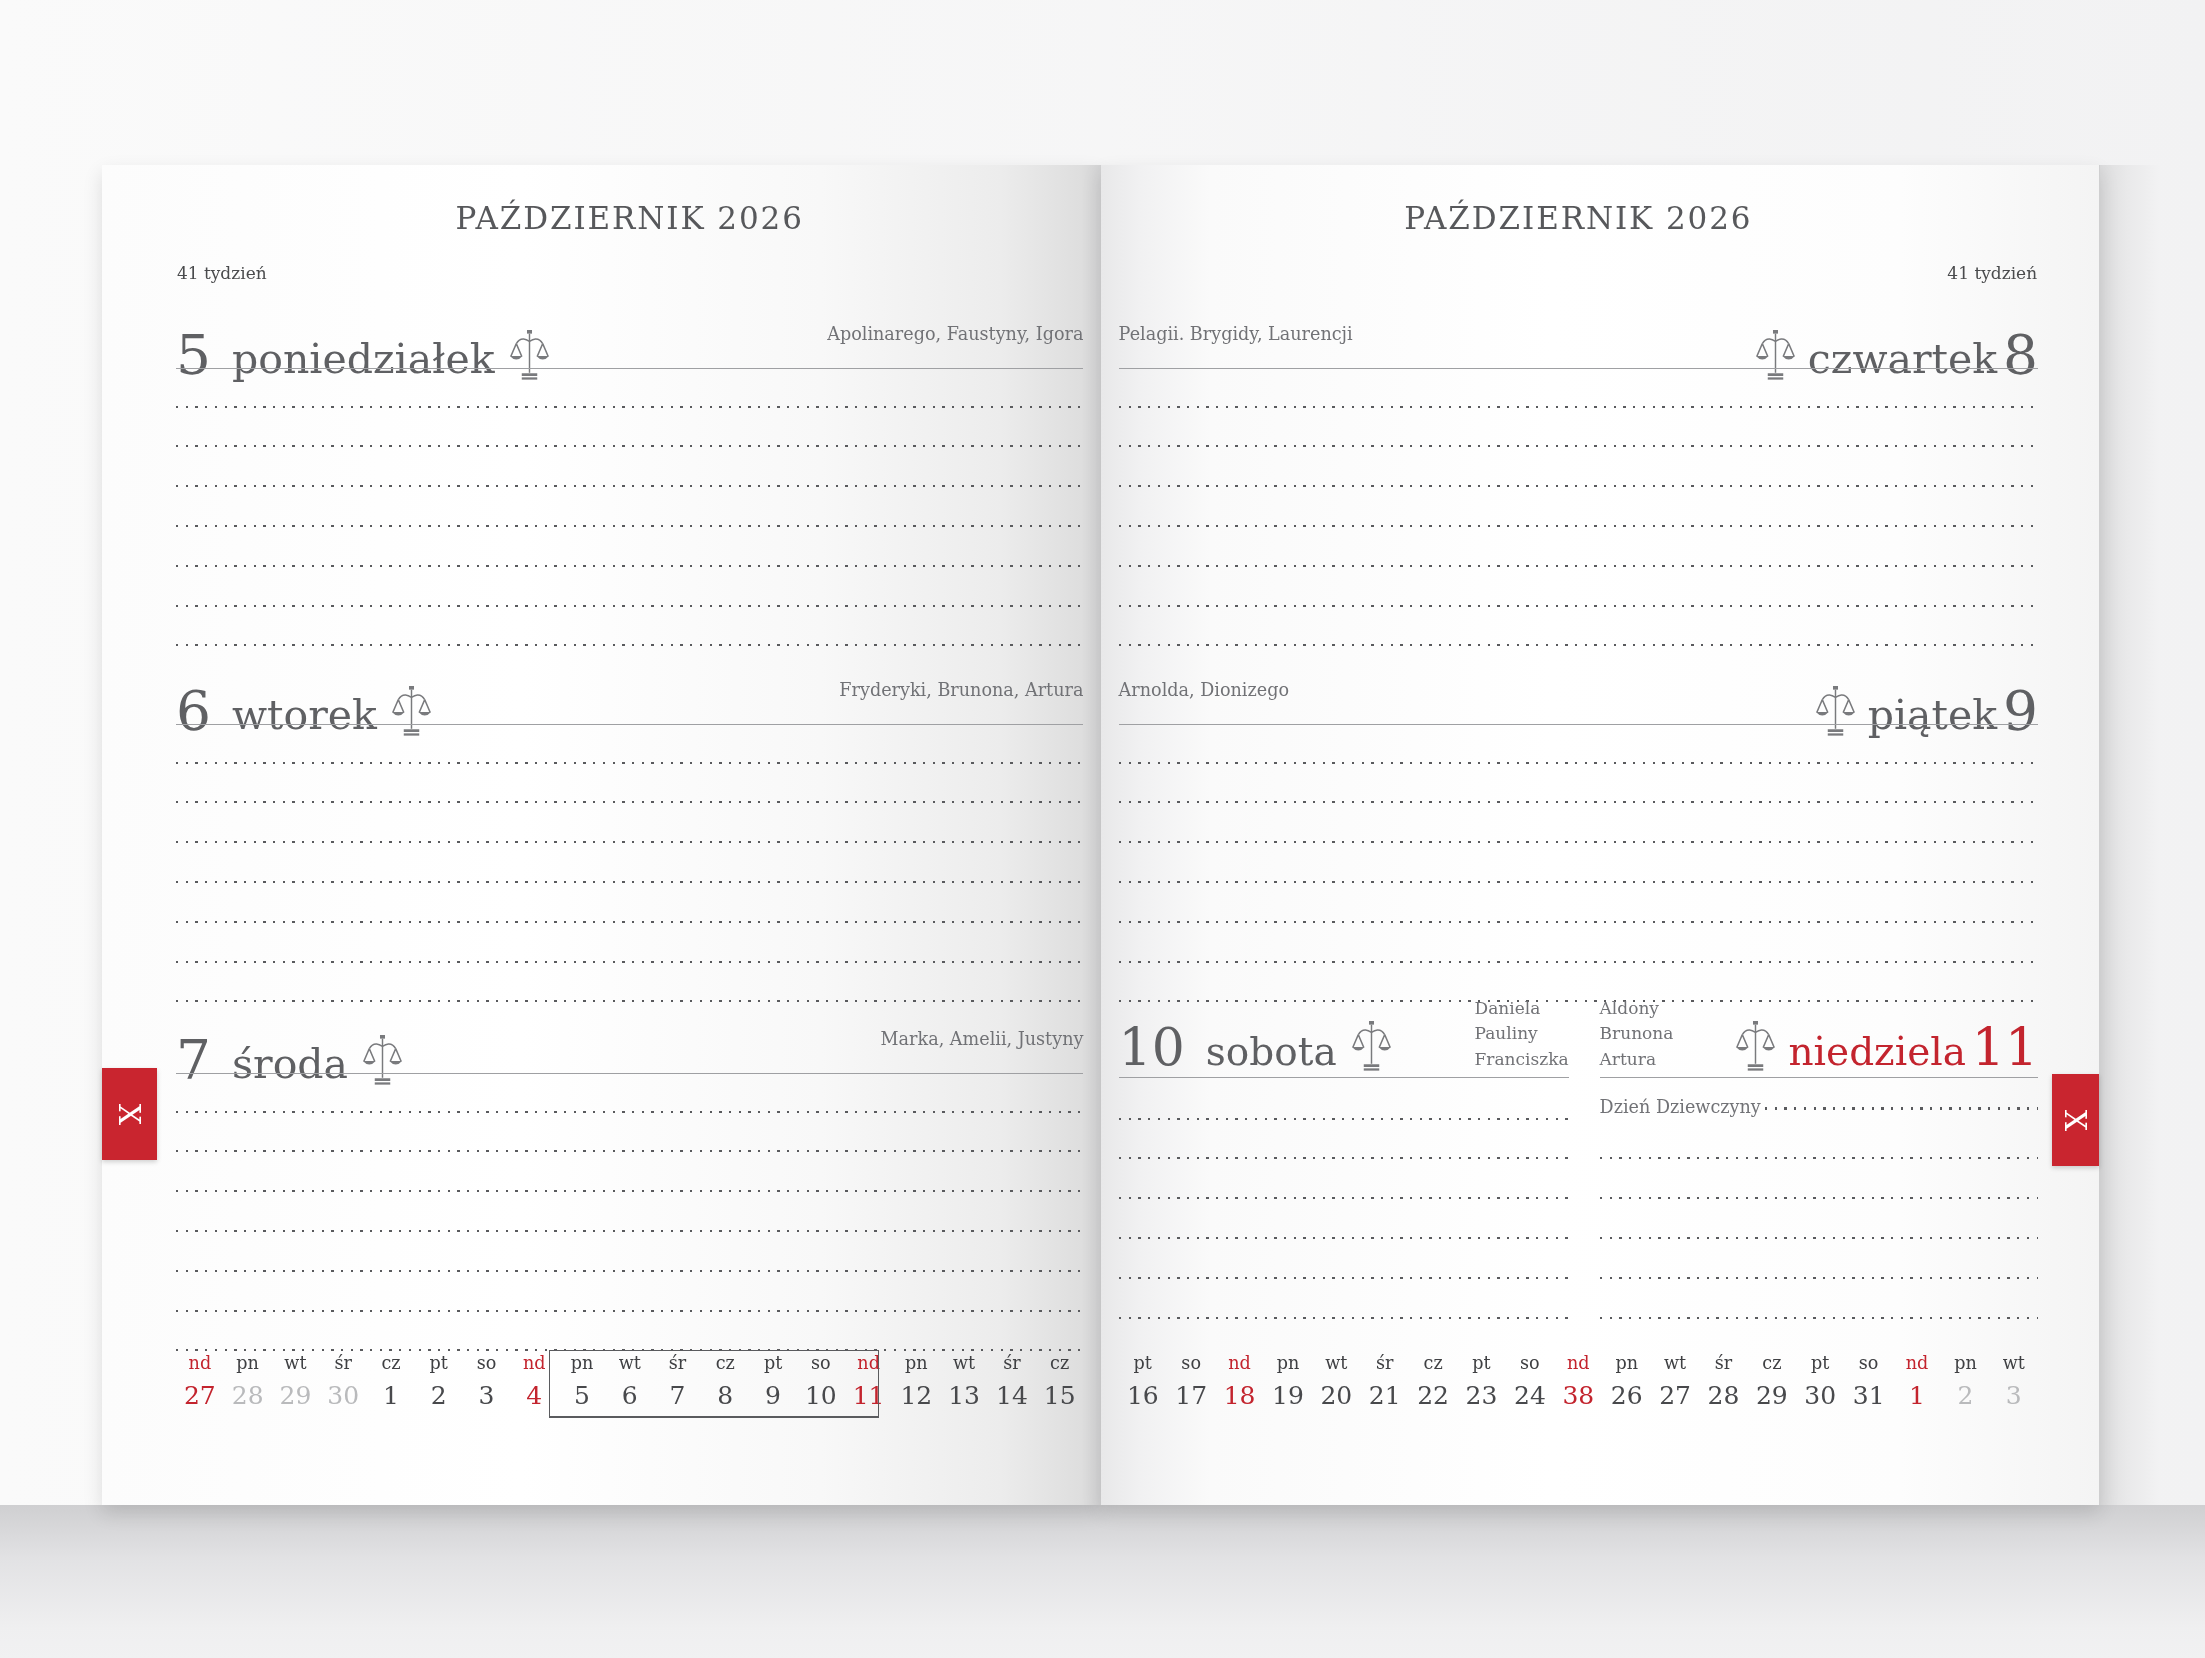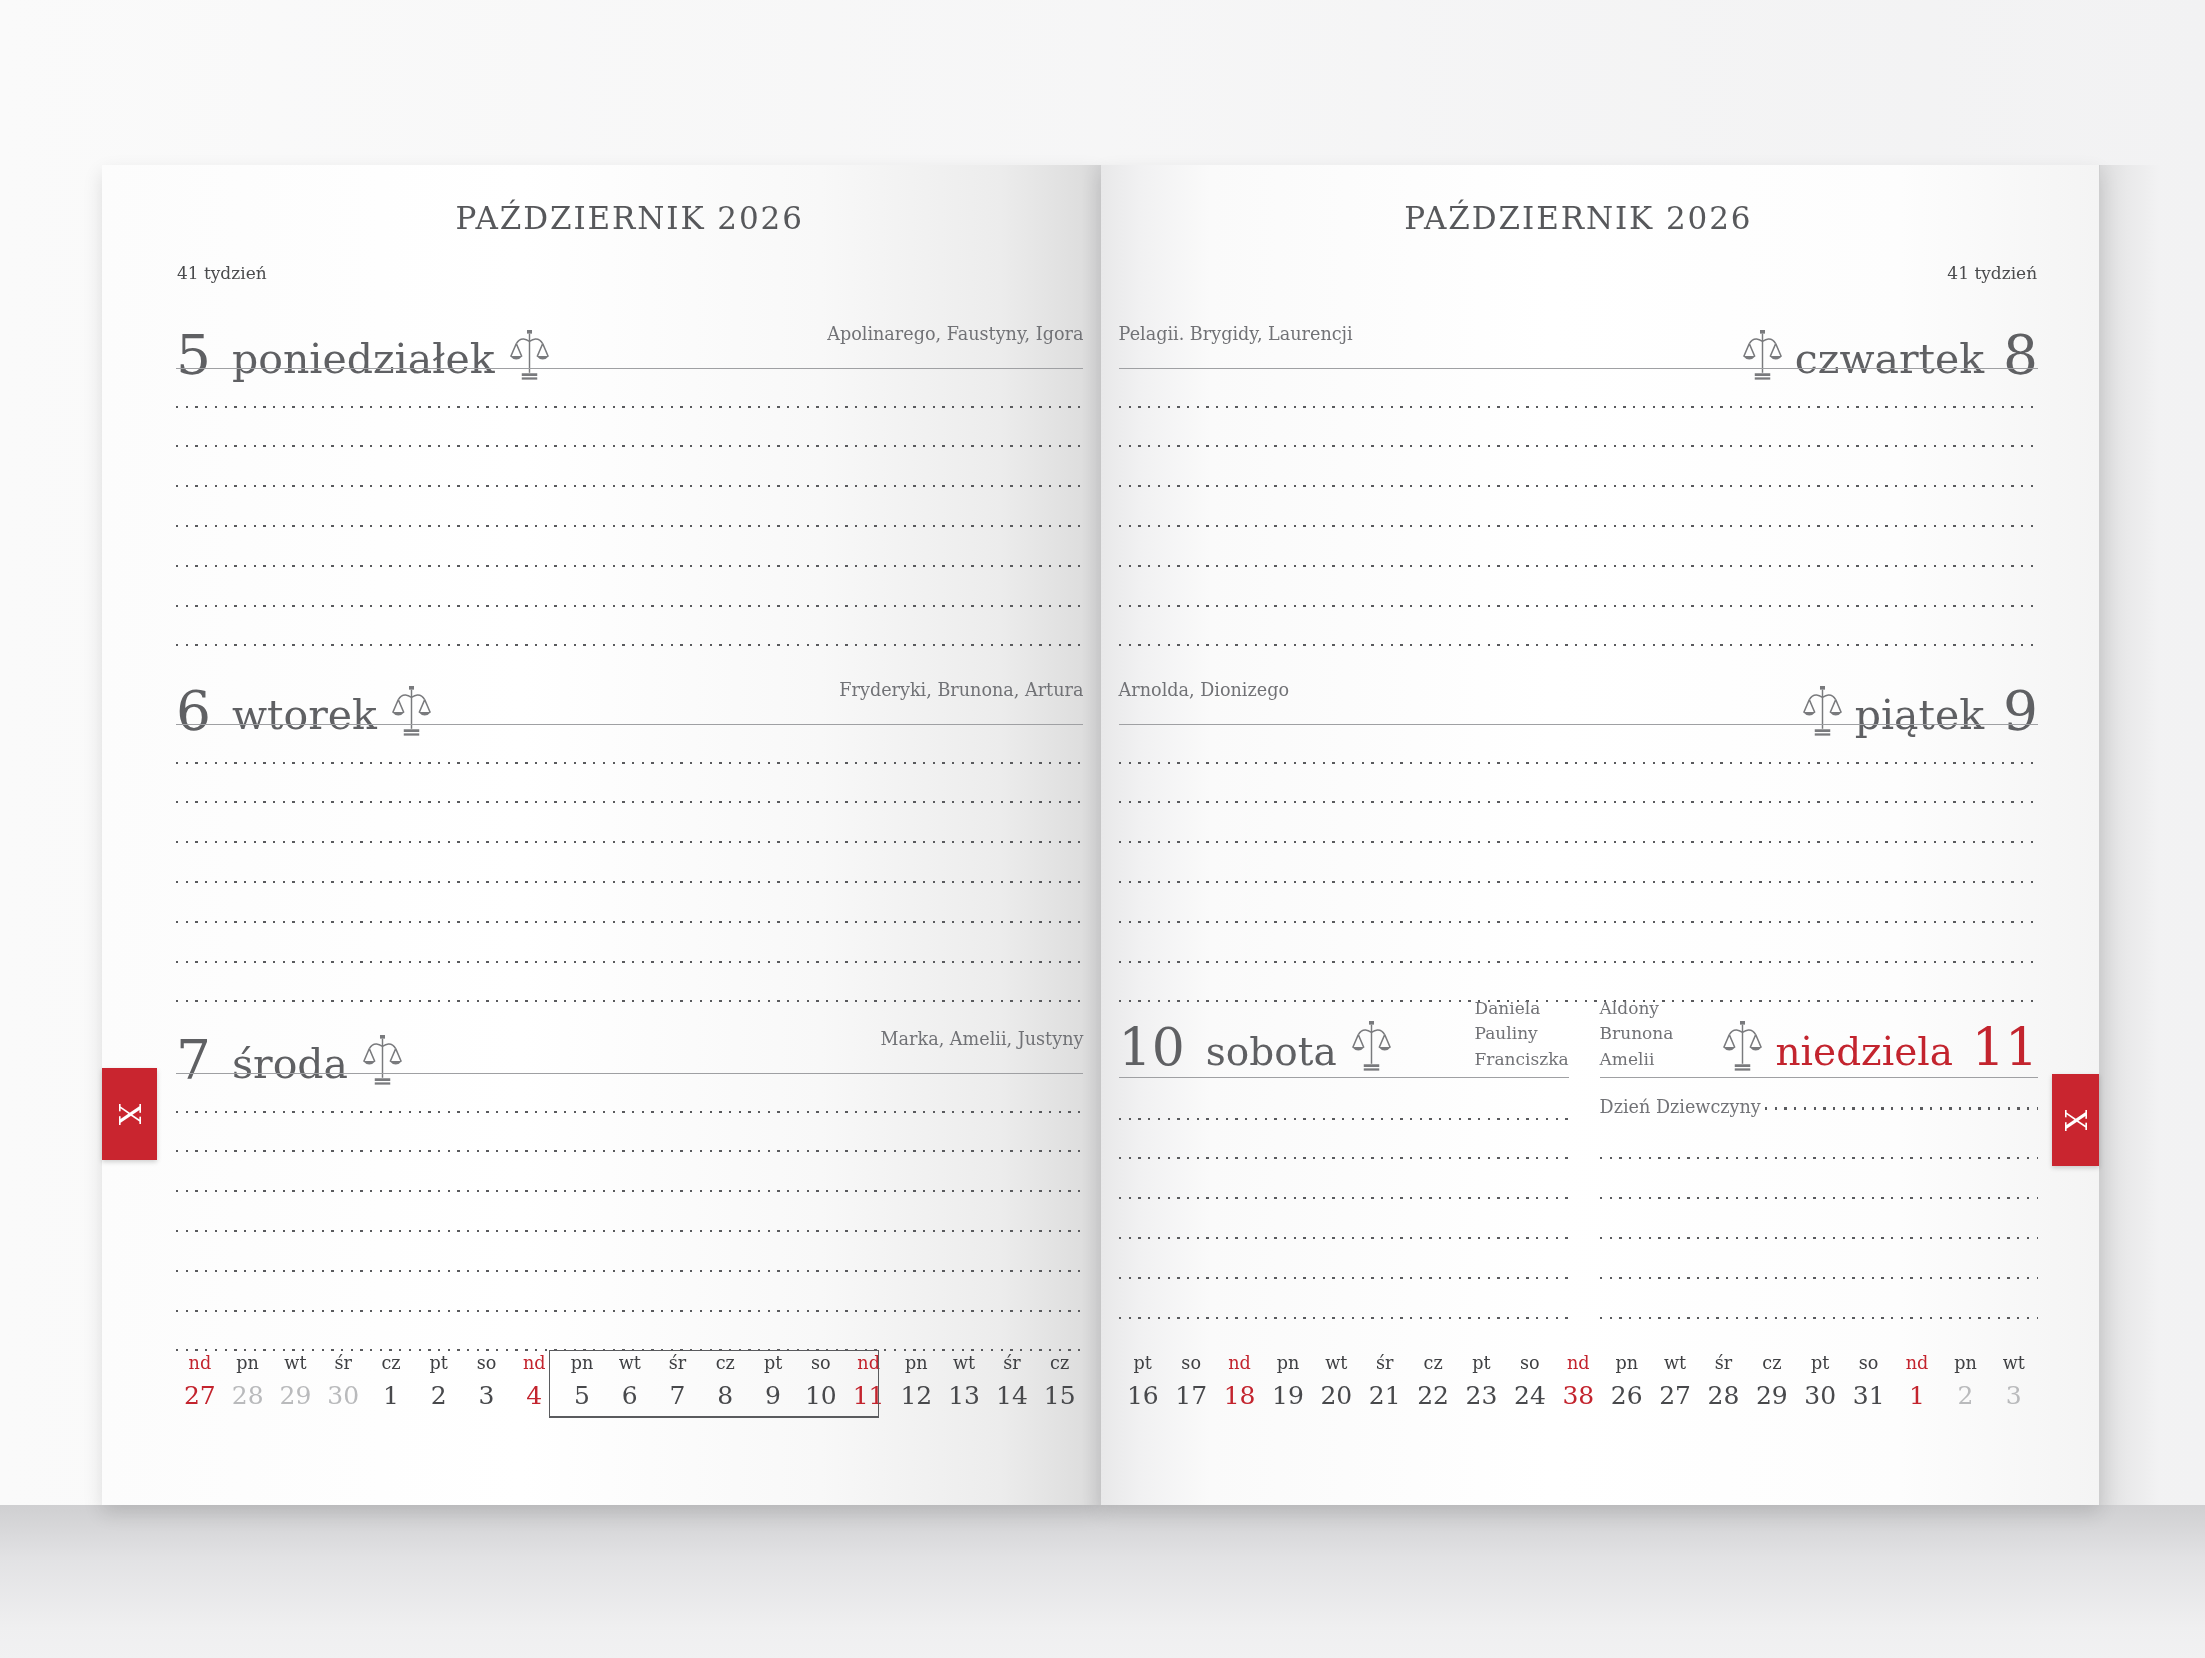--- a/index.html
+++ b/index.html
@@ -56,21 +56,21 @@
   .day.d2{top:481px}
   .day.d3{top:830px}
   .head{position:absolute;left:0;right:0;top:0;height:78px}
   .dhead{position:absolute;bottom:-7.4px;display:flex;align-items:flex-end}
   .dhead.at-left{left:0}
   .dhead.at-right{right:0}
   .num{font-size:55px;line-height:.74;color:#5f6063}
   .dname{font-size:41px;line-height:.76;color:#5f6063}
   .dhead.at-left  .dname{margin-left:21px}
   .dhead.at-left  .scales-slot{margin-left:14px}
-  .dhead.at-right .dname{margin-right:17px}
+  .dhead.at-right .dname{margin-right:4px}
   .dhead.at-right .scales-slot{margin-right:12px}
   .dhead.at-right .num{margin-left:1.9px}
   .sm .num{font-size:52px}
   .sm .dname{font-size:39px}
   .red-day .num,.red-day .dname{color:var(--red)}
 
   .scales-slot{width:41px;height:51px;color:#797a7d;margin-bottom:-5.6px;flex:none}
   .scales-slot svg{width:100%;height:100%;display:block}
 
   .names{position:absolute;bottom:24px;font-size:17.6px;color:var(--names);white-space:nowrap}
@@ -442,21 +442,21 @@
             <div class="dotline" style="top: 242px;"></div>
             <div class="dotline" style="top: 282px;"></div>
             <div class="dotline" style="top: 322px;"></div>
           </div>
 
         <div class="wkcol sun">
           <div class="head">
             <div class="wk-names at-left">
               <div>Aldony</div>
               <div>Brunona</div>
-              <div>Amelii</div>
+              <div>Artura</div>
             </div>
             <div class="dhead at-right sm red-day">
               <span class="scales-slot">
   <svg viewBox="0 0 90 112" aria-hidden="true">
     <g fill="none" stroke="currentColor" stroke-width="3.2">
       <line x1="45" y1="8" x2="45" y2="94"></line>
       <path d="M16 30 C26 13 39 21 45 25 C51 21 64 13 74 30"></path>
       <path d="M16 30 L4 58 M16 30 L28 58"></path>
       <path d="M74 30 L62 58 M74 30 L86 58"></path>
     </g>

